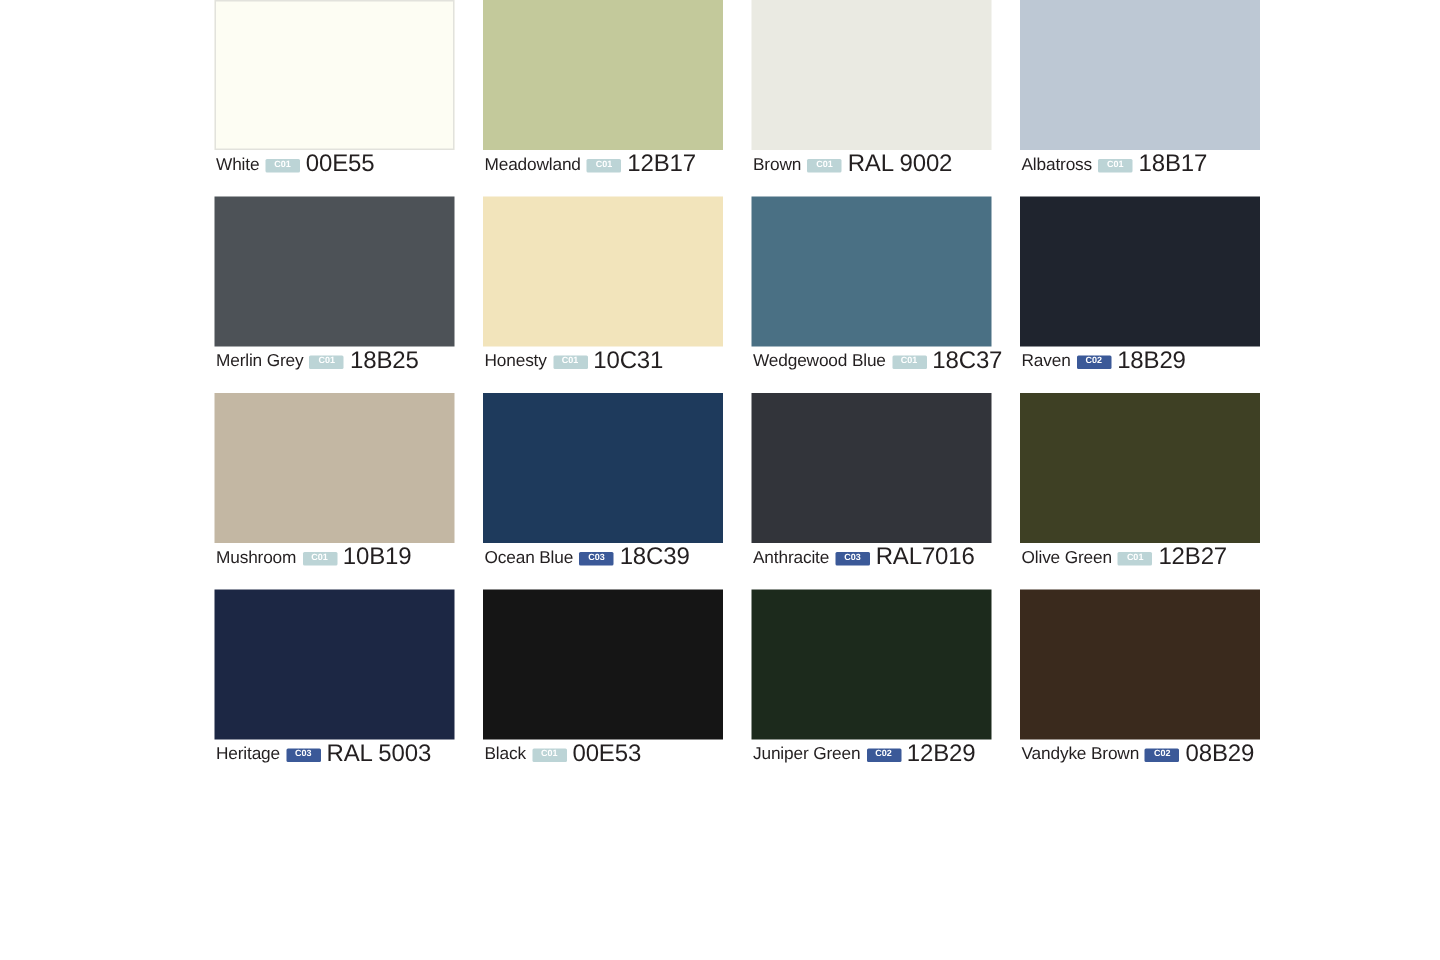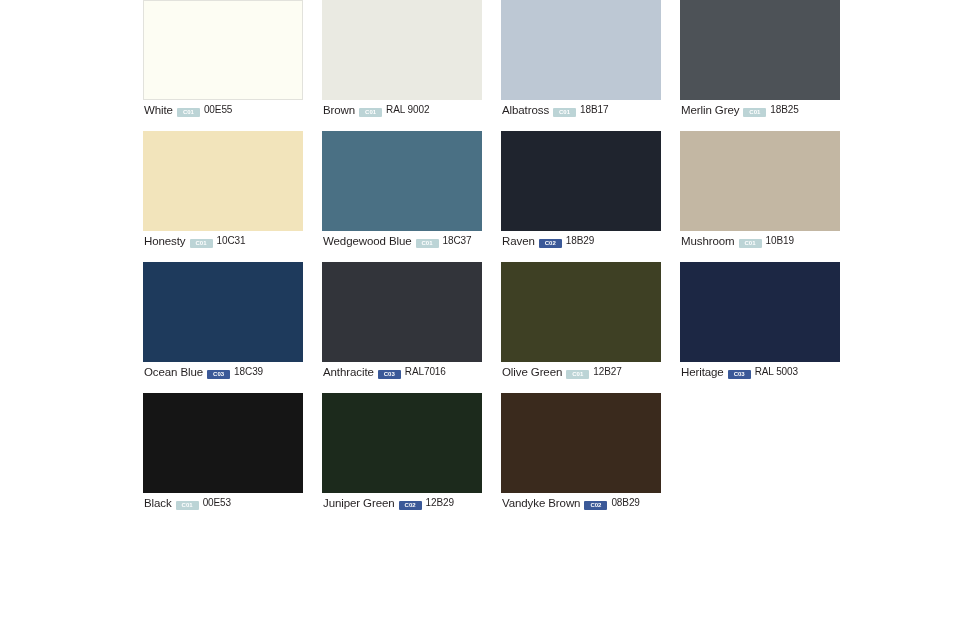--- a/index.html
+++ b/index.html
@@ -45,21 +45,21 @@
   }
   .swatch-label {
     position: absolute;
     left: 1px;
     top: 103px;
     white-space: nowrap;
     font-size: 11.5px;
     line-height: 14px;
     color: #231f20;
     display: flex;
-    align-items: flex-end;
+    align-items: center;
     letter-spacing: -0.1px;
   }
   .swatch-name {
     font-size: 11.5px;
     color: #231f20;
   }
   .code-badge {
     display: inline-block;
     min-width: 19px;
     height: 9px;
@@ -78,38 +78,46 @@
   }
   .badge-light {
     background: #bcd4d6;
     color: #ffffff;
   }
   .badge-dark {
     background: #3b5998;
     color: #ffffff;
   }
   .swatch-ref {
-    font-size: 10px;
+    font-size: 16px;
     color: #231f20;
   }
 </style>
 </head>
 <body>
 
 <div id="swatch-chart">
   <div class="swatch-grid">
       <div class="swatch-cell">
         <div class="swatch-chip bordered" style="background: rgb(253, 253, 243);"></div>
         <div class="swatch-label">
           <span class="swatch-name">White</span>
           <span class="code-badge badge-light">C01</span>
           <span class="swatch-ref">00E55</span>
         </div>
       </div>
       <div class="swatch-cell">
+        <div class="swatch-chip" style="background: rgb(195, 201, 155);"></div>
+        <div class="swatch-label">
+          <span class="swatch-name">Meadowland</span>
+          <span class="code-badge badge-light">C01</span>
+          <span class="swatch-ref">12B17</span>
+        </div>
+      </div>
+      <div class="swatch-cell">
         <div class="swatch-chip" style="background: rgb(234, 234, 226);"></div>
         <div class="swatch-label">
           <span class="swatch-name">Brown</span>
           <span class="code-badge badge-light">C01</span>
           <span class="swatch-ref">RAL 9002</span>
         </div>
       </div>
       <div class="swatch-cell">
         <div class="swatch-chip" style="background: rgb(189, 200, 212);"></div>
         <div class="swatch-label">

